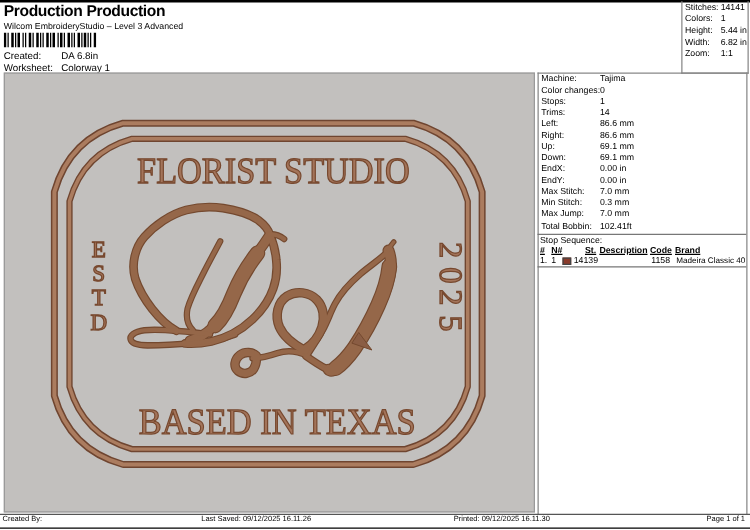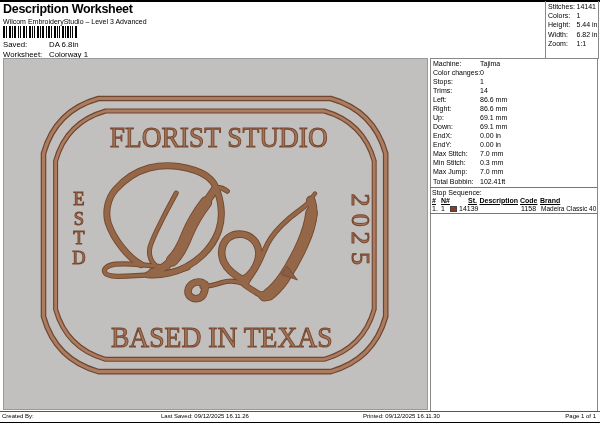--- a/index.html
+++ b/index.html
@@ -8,21 +8,21 @@
   .abs{position:absolute;}
   .lbl{font-size:7px;color:#000;white-space:nowrap;}
   .st{font-size:7px;color:#000;white-space:nowrap;}
   .sm{font-size:6px;color:#000;white-space:nowrap;}
 </style>
 </head>
 <body>
 
 <div class="abs" style="left:0;top:0;width:600px;height:1.5px;background:#000;"></div>
 
-<div class="abs" style="left:3px;top:2px;font-size:12.5px;font-weight:bold;letter-spacing:-0.3px;">Description Worksheet</div>
+<div class="abs" style="left:3px;top:2px;font-size:12.5px;font-weight:bold;letter-spacing:-0.3px;">Production Production</div>
 <div class="abs" style="left:3px;top:18px;font-size:7px;">Wilcom EmbroideryStudio – Level 3 Advanced</div>
 
 <svg class="abs" style="left:3px;top:26px;" width="74" height="12" viewBox="0 0 74 12">
   <rect x="0" y="0" width="74" height="12" fill="#fff"></rect>
   <g fill="#000">
     <rect x="0" y="0" width="2" height="12"></rect>
       <rect x="3" y="0" width="1" height="12"></rect>
     <rect x="6" y="0" width="2" height="12"></rect>
       <rect x="9" y="0" width="1" height="12"></rect>
     <rect x="11" y="0" width="2" height="12"></rect>
@@ -44,21 +44,21 @@
     <rect x="56" y="0" width="1" height="12"></rect>
       <rect x="59" y="0" width="2" height="12"></rect>
     <rect x="62" y="0" width="1" height="12"></rect>
       <rect x="64" y="0" width="2" height="12"></rect>
     <rect x="67" y="0" width="1" height="12"></rect>
       <rect x="69" y="0" width="1" height="12"></rect>
     <rect x="72" y="0" width="2" height="12"></rect>
   </g>
 </svg>
 
-<div class="abs" style="left:3px;top:39.5px;font-size:7.8px;">Saved:</div>
+<div class="abs" style="left:3px;top:39.5px;font-size:7.8px;">Created:</div>
 <div class="abs" style="left:49px;top:39.5px;font-size:7.8px;">DA 6.8in</div>
 <div class="abs" style="left:3px;top:49.5px;font-size:7.8px;">Worksheet:</div>
 <div class="abs" style="left:49px;top:49.5px;font-size:7.8px;">Colorway 1</div>
 
 <div class="abs" style="left:545px;top:1px;width:52px;height:57px;border-left:1px solid #888;border-right:1px solid #888;border-bottom:1px solid #888;"></div>
 <div class="abs st" style="left:548px;top:2.5px;">Stitches:</div>
 <div class="abs st" style="left:576.5px;top:2.5px;">14141</div>
 <div class="abs st" style="left:548px;top:11.9px;">Colors:</div>
 <div class="abs st" style="left:576.5px;top:11.9px;">1</div>
 <div class="abs st" style="left:548px;top:21.3px;">Height:</div>

